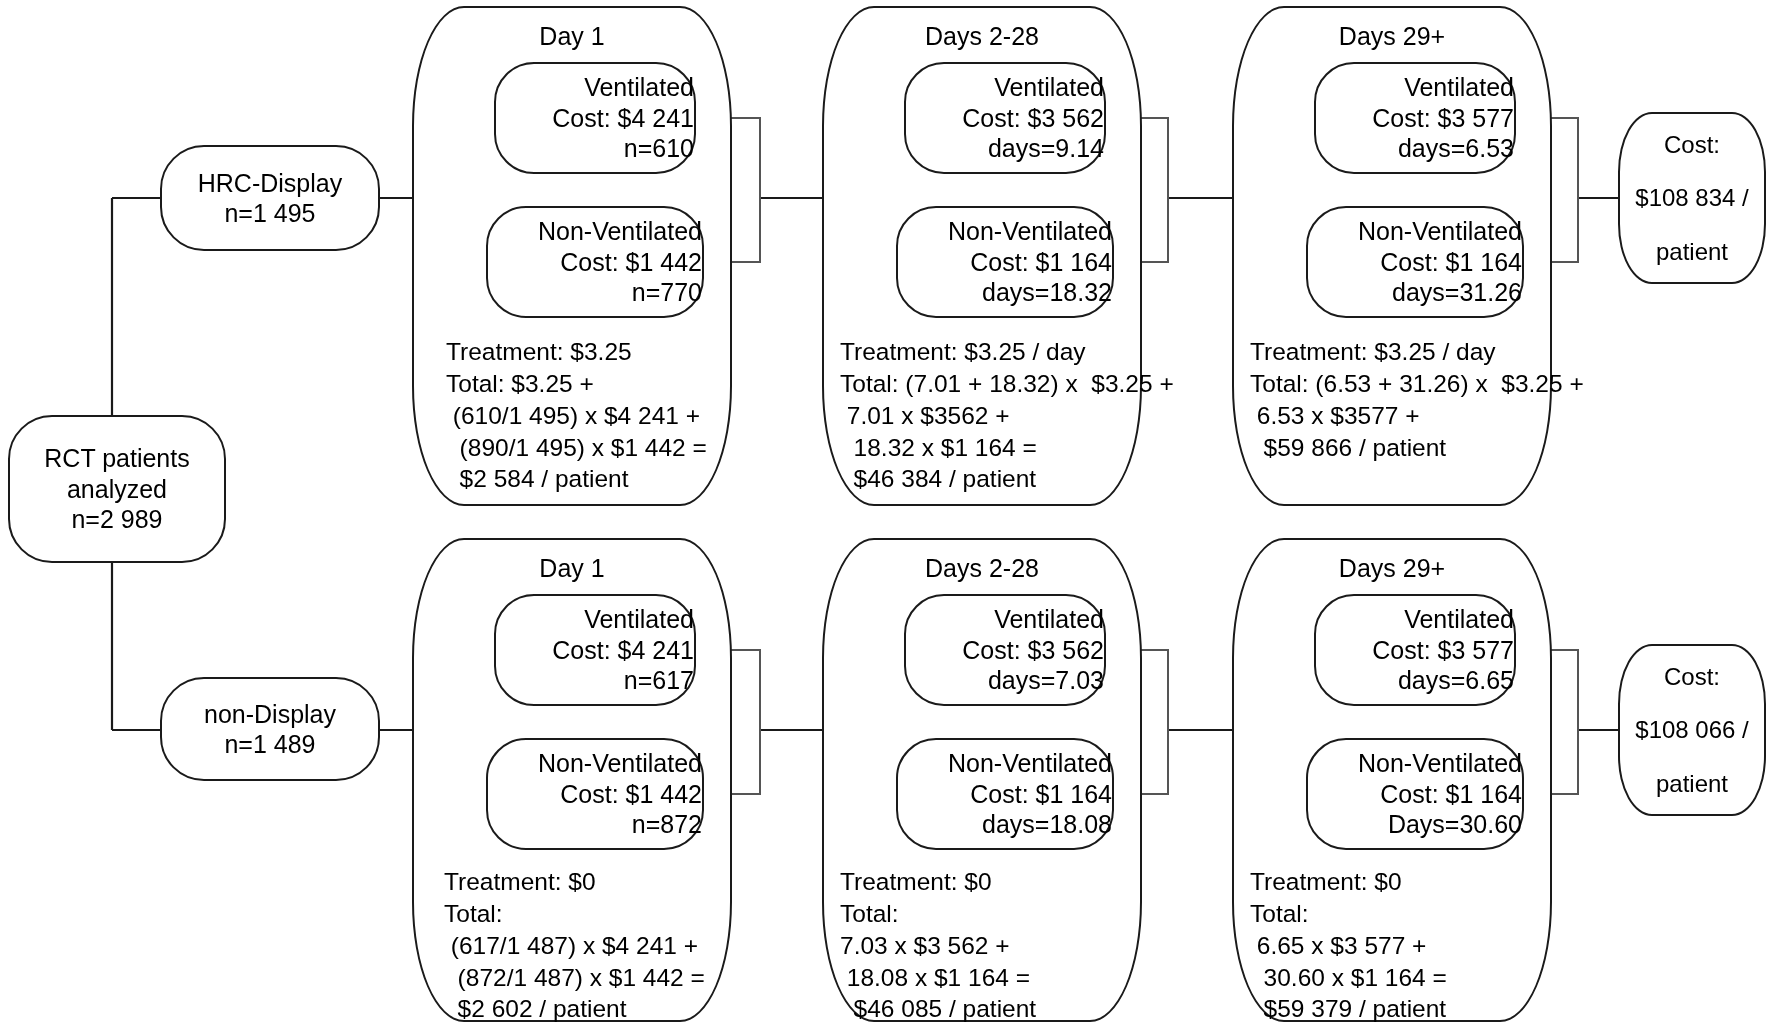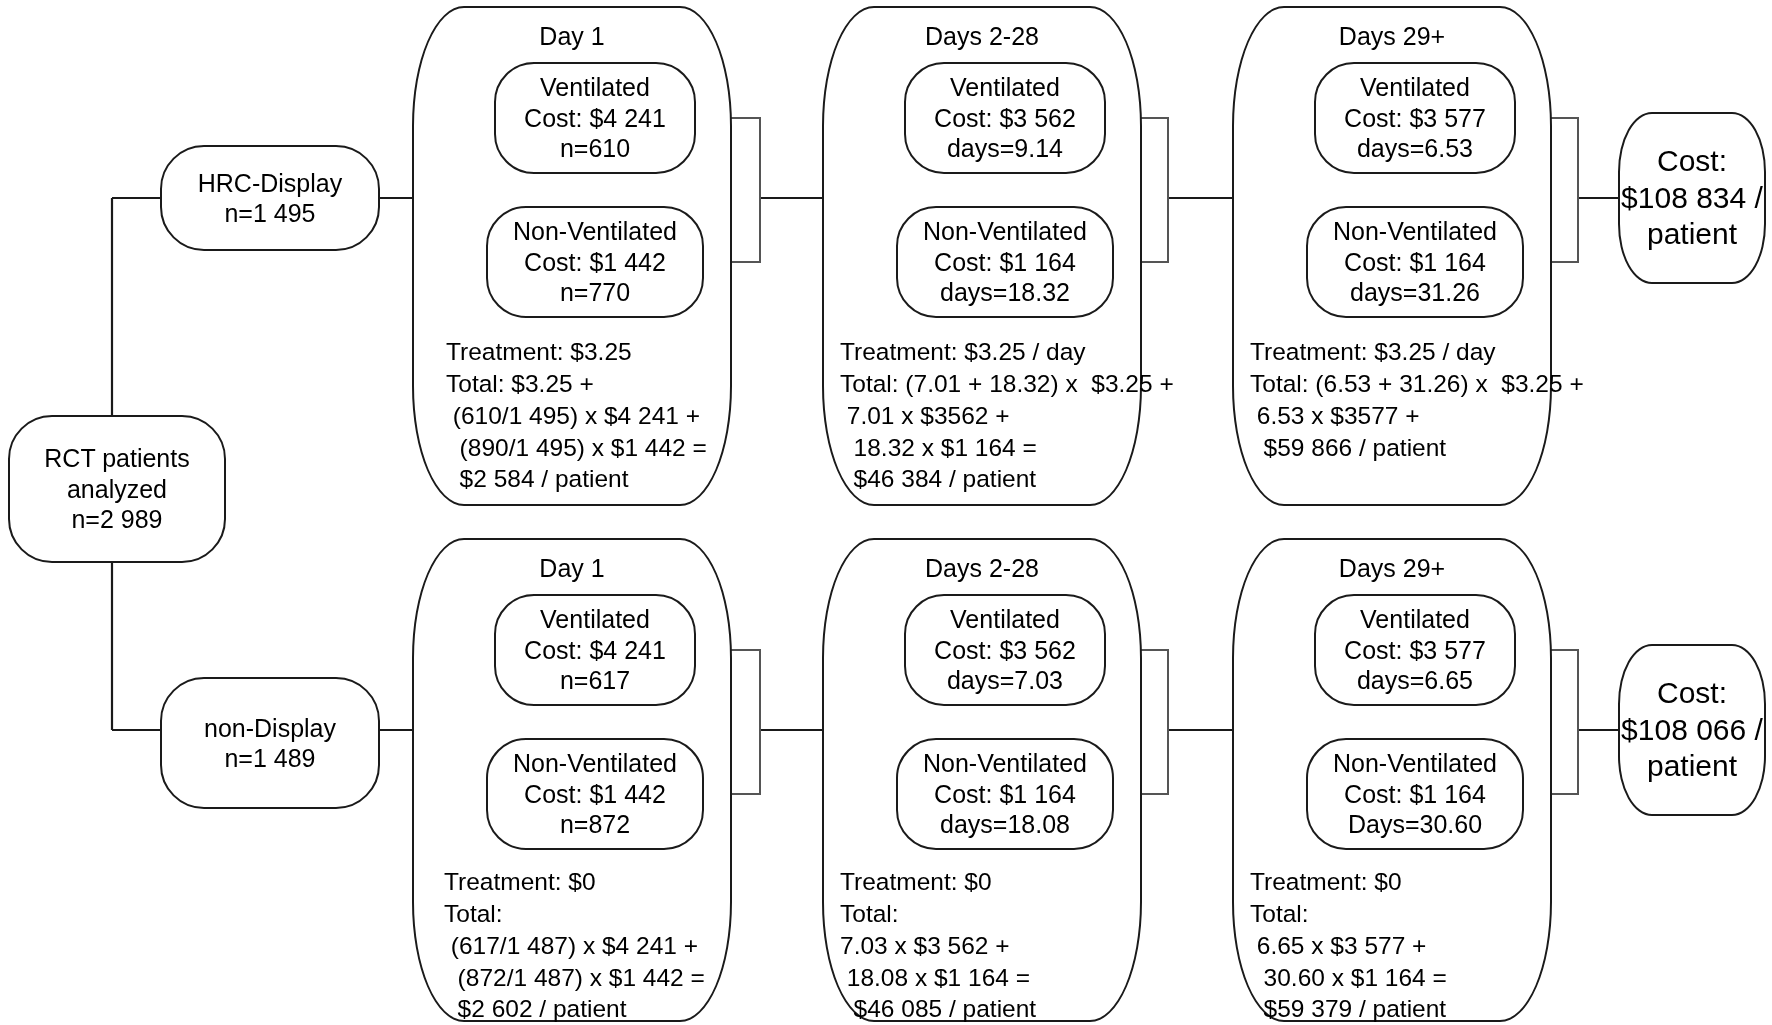--- a/index.html
+++ b/index.html
@@ -47,22 +47,22 @@
   .stage-title{
     position:absolute;
     left:0;right:0;
     text-align:center;
     font-size:25px;
     z-index:4;
   }
   .node .ln{ display:block; white-space:nowrap; }
   .n-root{ font-size:25px; }
   .n-arm{ font-size:25px; }
-  .n-vent{ font-size:25px; }
-  .n-final{ font-size:30px; }
+  .n-vent{ font-size:25px;align-items:flex-end; }
+  .n-final{ font-size:24px;gap:24px; }
   .formula{
     position:absolute;
     font-size:24.5px;
     line-height:1.30;
     white-space:pre;
     z-index:4;
     text-align:left;
   }
 </style>
 </head>
@@ -174,21 +174,21 @@
     <span class="ln">days=31.26</span>
   </div>
   <div class="formula" style="left:1250px; top:336px; width:330px;"><div>Treatment: $3.25 / day</div><div>Total: (6.53 + 31.26) x  $3.25 +</div><div> 6.53 x $3577 +</div><div>  $59 866 / patient</div></div>
 
   <div class="node n-final" style="left:1618px; top:112px; width:148px; height:172px; border-radius:34px / 60px;">
     <span class="ln">Cost:</span>
     <span class="ln">$108 834 /</span>
     <span class="ln">patient</span>
   </div>
 
-  <div class="node pill n-arm" style="left:160px; top:677px; width:220px; height:132px;">
+  <div class="node pill n-arm" style="left:160px; top:677px; width:220px; height:104px;">
     <span class="ln">non-Display</span>
     <span class="ln">n=1 489</span>
   </div>
 
   <div class="stage" style="left:412px; top:538px; width:320px; height:484px;"></div>
   <div class="stage-title" style="left:412px; top:554px; width:320px;">Day 1</div>
   <div class="node subpill n-vent" style="left:494px; top:594px; width:202px; height:112px;">
     <span class="ln">Ventilated</span>
     <span class="ln">Cost: $4 241</span>
     <span class="ln">n=617</span>

